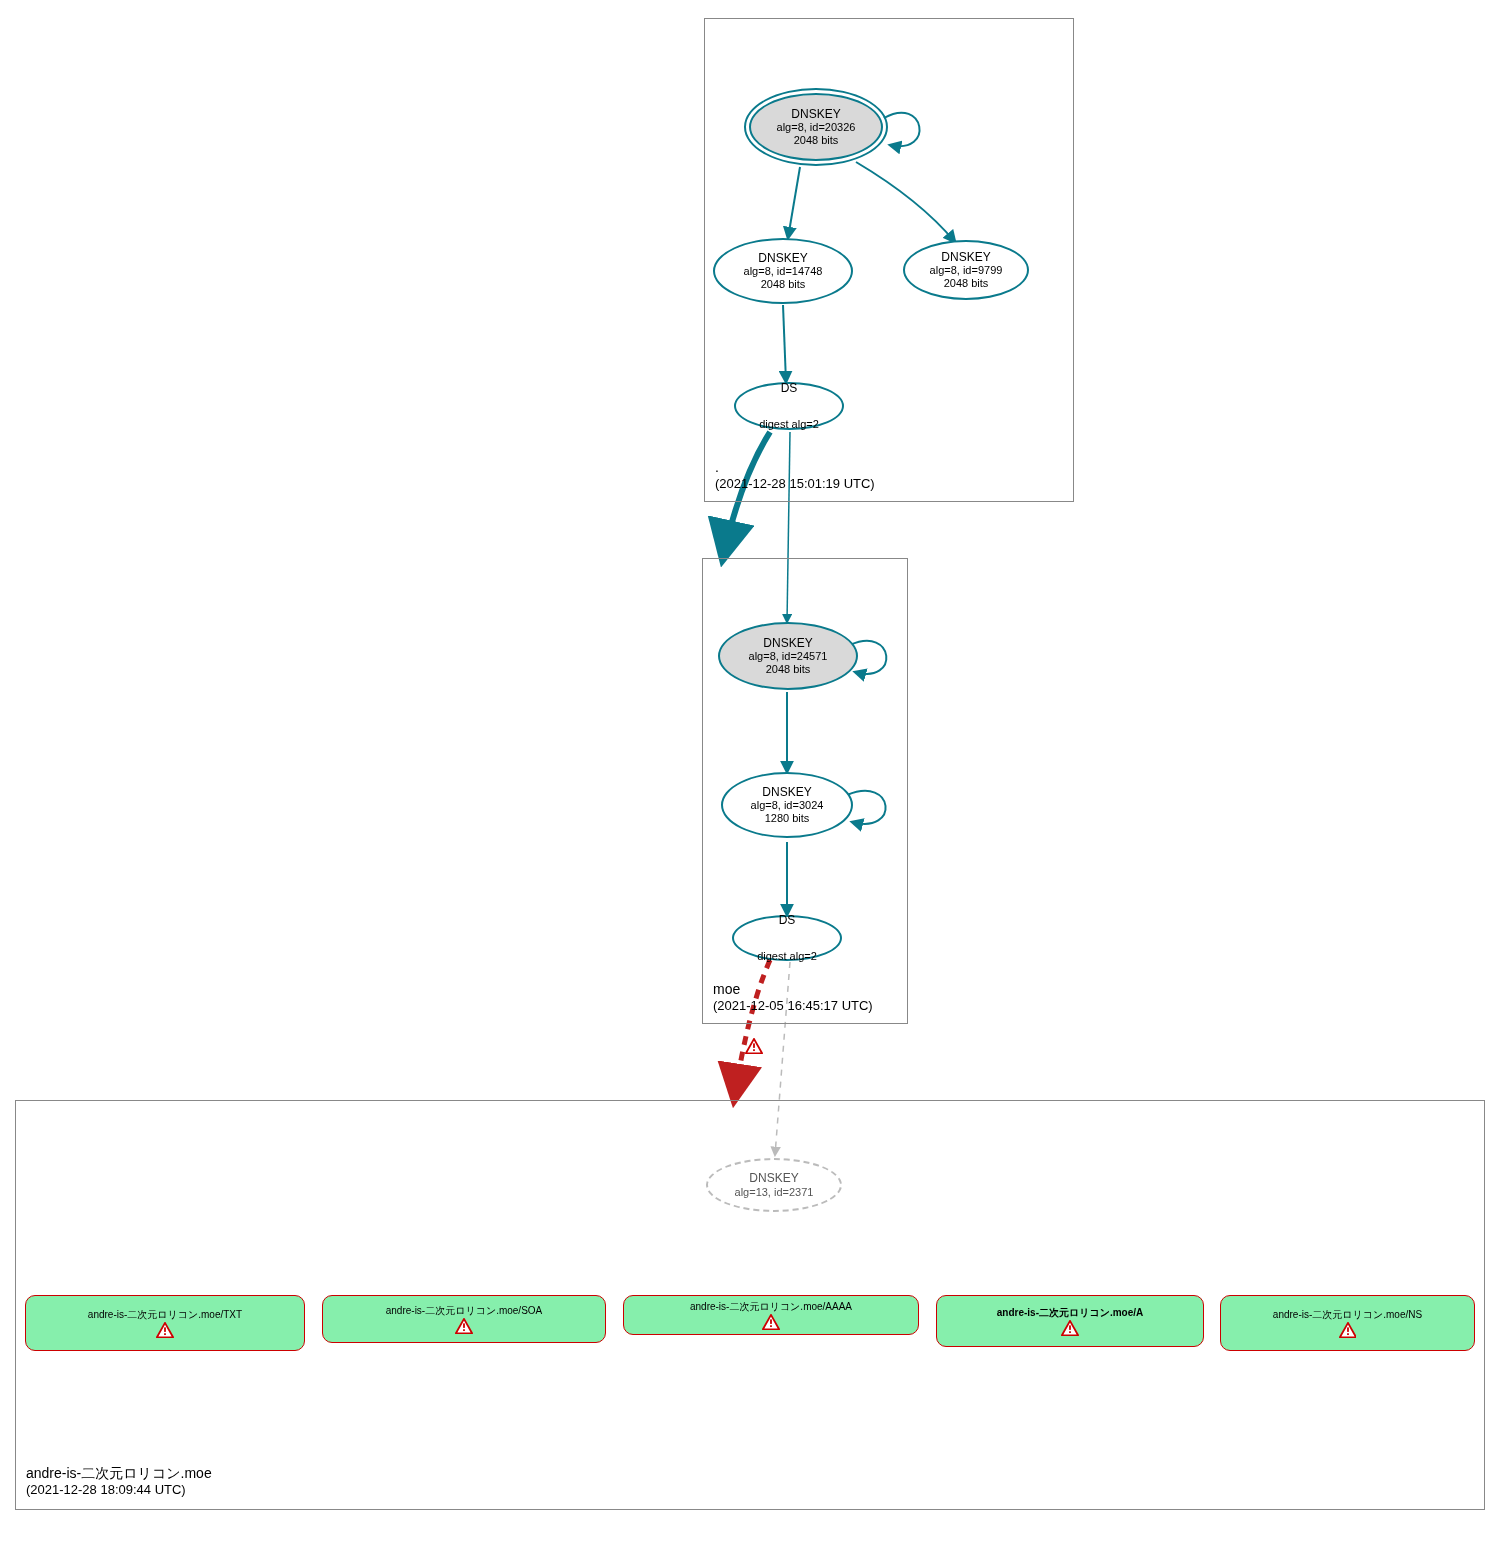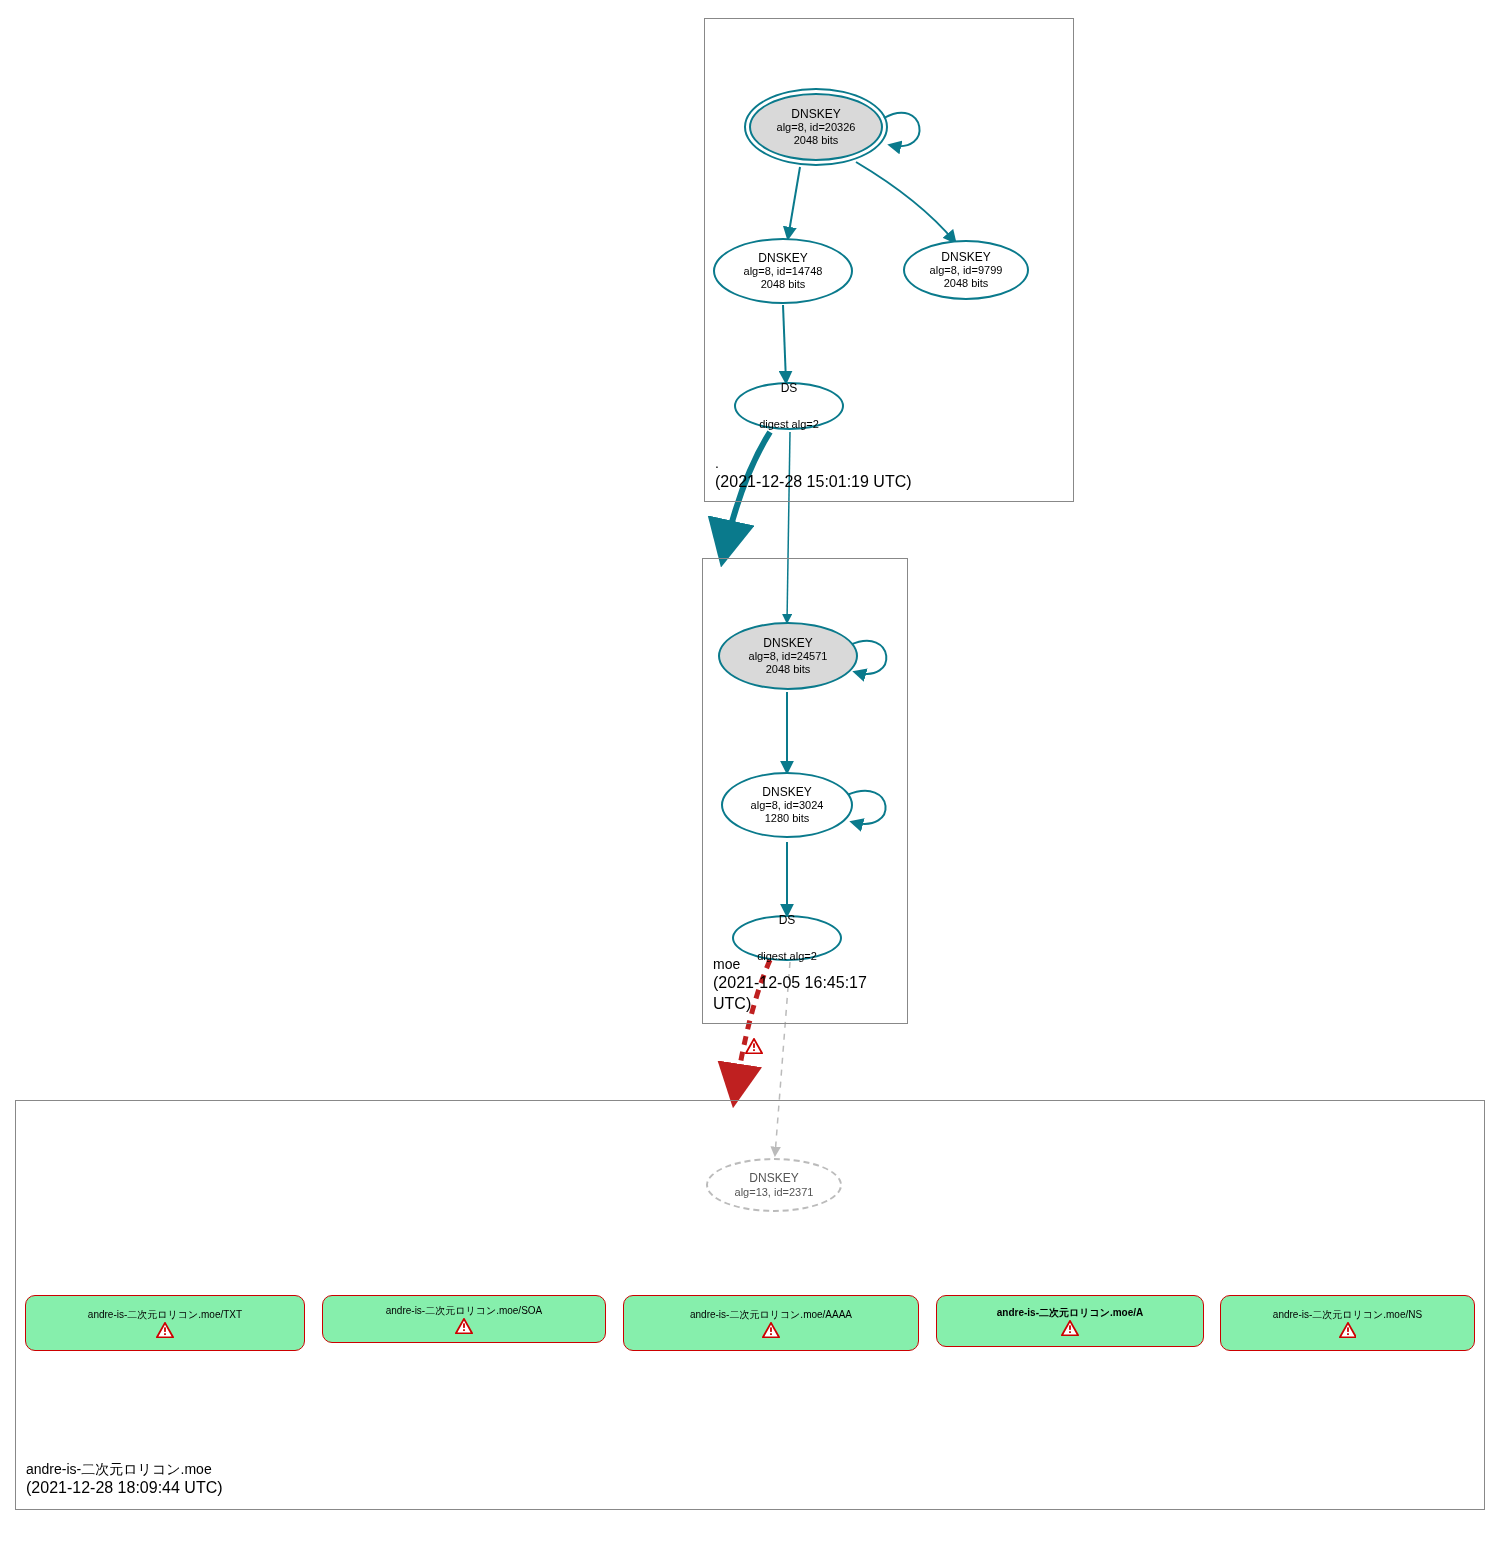--- a/index.html
+++ b/index.html
@@ -26,21 +26,21 @@
     box-sizing: border-box;
   }
   .zone-label {
     position: absolute;
     left: 10px;
     font-size: 14px;
     color: #000;
     line-height: 1.3;
   }
   .zone-label .sub {
-    font-size: 16px;
+    font-size: 13px;
   }
   .node {
     position: absolute;
     text-align: center;
     line-height: 1.2;
     font-size: 13px;
   }
   .ellipse {
     border-radius: 50%;
     display: flex;
@@ -246,21 +246,21 @@
     <div>andre-is-二次元ロリコン.moe/SOA</div>
     <span class="warn-icon">
       <svg viewBox="0 0 20 18">
           <path d="M10 1 L19 17 L1 17 Z" fill="#fff" stroke="#cc0000" stroke-width="2" stroke-linejoin="round"></path>
           <rect x="9" y="6" width="2" height="5" fill="#cc0000"></rect>
           <rect x="9" y="12.5" width="2" height="2" fill="#cc0000"></rect>
         </svg>
     </span>
   </div>
 
-  <div class="record" style="left:623px; top:1295px; width:296px; height:56px;">
+  <div class="record" style="left:623px; top:1295px; width:296px; height:40px;">
     <div>andre-is-二次元ロリコン.moe/AAAA</div>
     <span class="warn-icon">
       <svg viewBox="0 0 20 18">
           <path d="M10 1 L19 17 L1 17 Z" fill="#fff" stroke="#cc0000" stroke-width="2" stroke-linejoin="round"></path>
           <rect x="9" y="6" width="2" height="5" fill="#cc0000"></rect>
           <rect x="9" y="12.5" width="2" height="2" fill="#cc0000"></rect>
         </svg>
     </span>
   </div>
 

